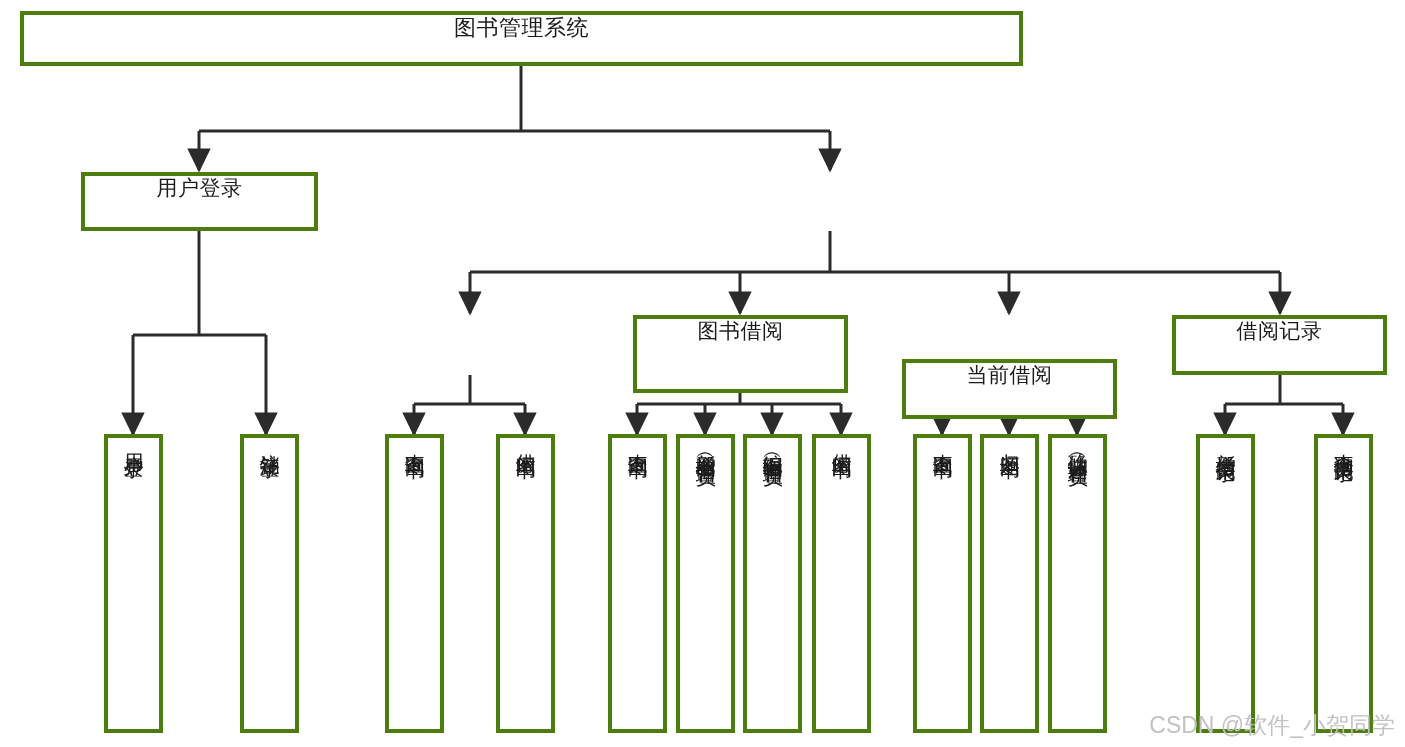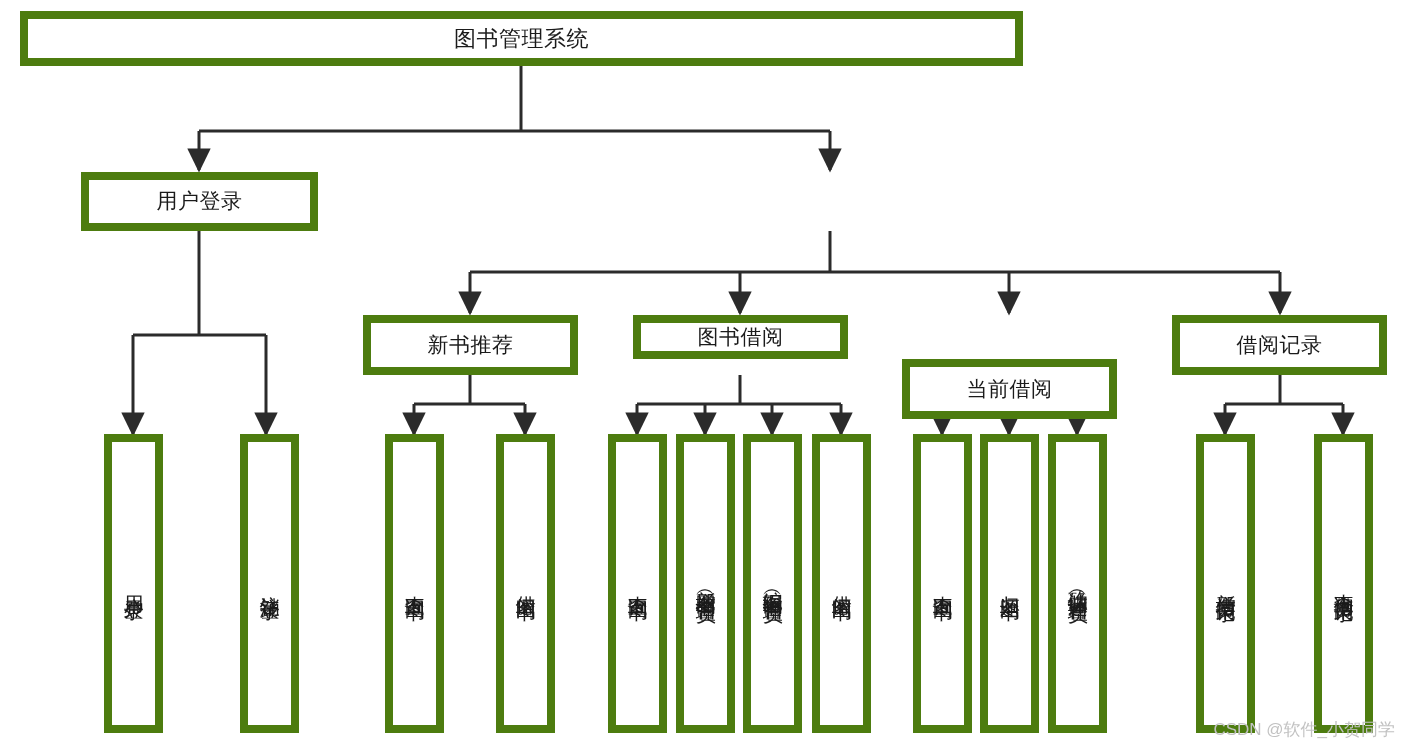--- a/index.html
+++ b/index.html
@@ -23,23 +23,23 @@
     position: absolute;
     left: 0;
     top: 0;
     width: 1405px;
     height: 747px;
   }
   .node {
     position: absolute;
     box-sizing: border-box;
     background: #ffffff;
-    border: 8px solid #4d7c0f;
+    border: 4px solid #4d7c0f;
     display: flex;
-    align-items: center;
+    align-items: flex-start;
     justify-content: center;
     z-index: 3;
   }
   .node .node-label {
     color: #1b1b1b;
     font-size: 21px;
     line-height: 1.18;
     letter-spacing: 0.5px;
     white-space: nowrap;
     text-align: center;
@@ -49,21 +49,21 @@
     text-orientation: upright;
     letter-spacing: 2px;
     font-size: 20px;
   }
   .node.root .node-label { font-size: 22px; }
   #watermark {
     position: absolute;
     right: 10px;
     bottom: 6px;
     color: #c2c2c2;
-    font-size: 17px;
+    font-size: 23px;
     white-space: nowrap;
     z-index: 5;
     font-family: "Liberation Sans", "DejaVu Sans", sans-serif;
   }
 </style>
 </head>
 <body>
 
 <div id="diagram-root">
 
@@ -120,24 +120,21 @@
   </svg>
 
   <div class="node root" style="left:20px; top:11px; width:1003px; height:55px;">
     <span class="node-label">图书管理系统</span>
   </div>
 
   <div class="node" style="left:81px; top:172px; width:237px; height:59px;">
     <span class="node-label">用户登录</span>
   </div>
 
-  <div class="node" style="left:363px; top:315px; width:215px; height:60px;">
-    <span class="node-label">新书推荐</span>
-  </div>
-  <div class="node" style="left:633px; top:315px; width:215px; height:44px;">
+  <div class="node" style="left:633px; top:315px; width:215px; height:78px;">
     <span class="node-label">图书借阅</span>
   </div>
   <div class="node" style="left:902px; top:315px; width:215px; height:60px;margin-top:44px;">
     <span class="node-label">当前借阅</span>
   </div>
   <div class="node" style="left:1172px; top:315px; width:215px; height:60px;">
     <span class="node-label">借阅记录</span>
   </div>
 
   <div class="node vertical" style="left:104px; top:434px; width:59px; height:299px;">

